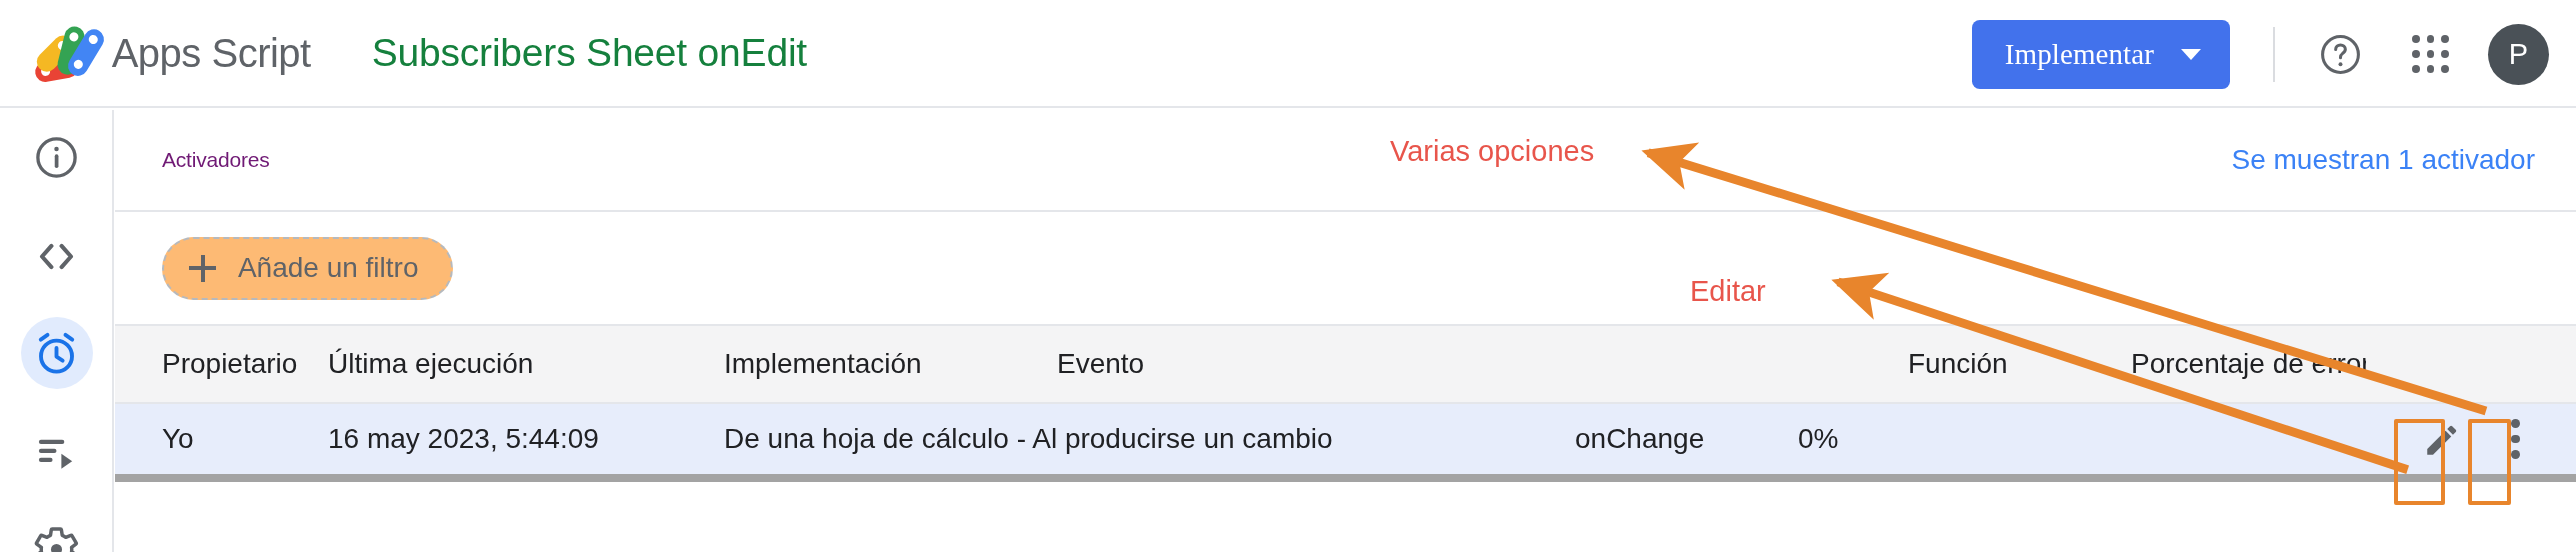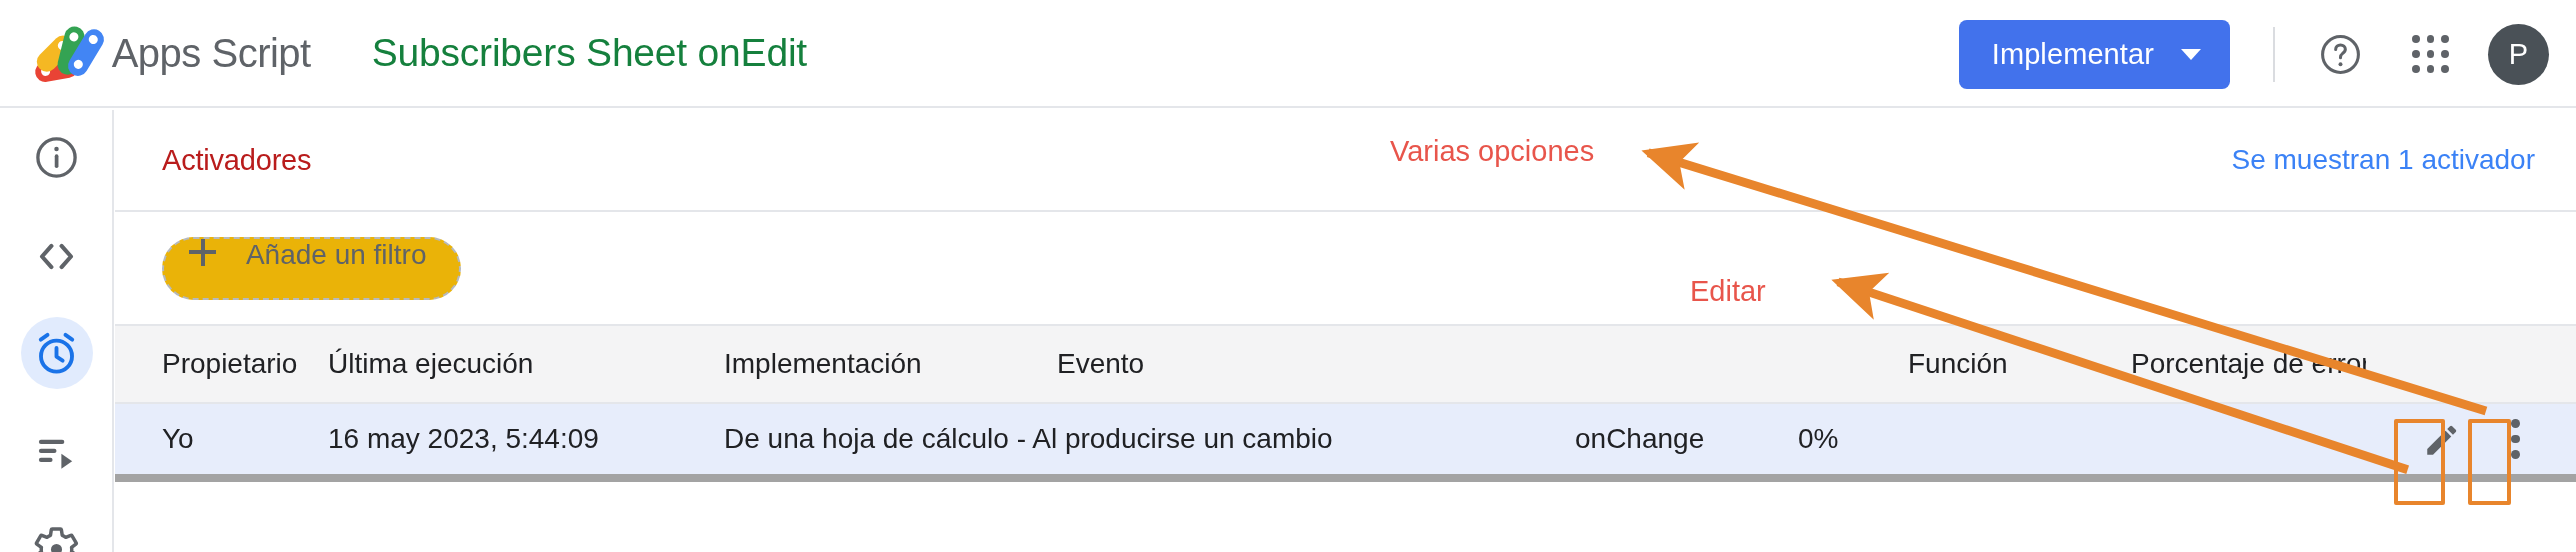--- a/index.html
+++ b/index.html
@@ -122,20 +122,21 @@
     align-items: center;
     padding: 0 29px 0 33px;
     cursor: pointer;
     border: none;
   }
   .deploy-label {
     color: #ffffff;
     font-size: 29px;
     white-space: nowrap;
     letter-spacing: 0.1px;
+    font-family: Liberation Serif, serif;
   }
   .deploy-caret {
     width: 0; height: 0;
     border-left: 10.8px solid transparent;
     border-right: 10.8px solid transparent;
     border-top: 11.7px solid #ffffff;
     margin-left: 27px;
   }
 
   .divider-v {
@@ -214,22 +215,22 @@
   }
 
   .panel-head {
     position: relative;
     height: 102px;
     border-bottom: 2px solid #e4e6ea;
     display: flex;
     align-items: center;
   }
   .panel-title {
-    font-size: 29px;
-    color: #b91c1c;
+    font-size: 21px;
+    color: #701a75;
     margin-left: 47px;
     letter-spacing: -0.2px;
   }
   .panel-count {
     position: absolute;
     right: 41px;
     font-size: 28px;
     color: #3b82f6;
     white-space: nowrap;
   }
@@ -239,25 +240,24 @@
     display: flex;
     align-items: center;
     border-bottom: 2px solid #e4e6ea;
   }
   .filter-chip {
     margin-left: 47px;
     height: 63px;
     border: 2px dashed #b6b9bd;
     border-radius: 33px;
     display: flex;
-    align-items: flex-start;
+    align-items: center;
     padding: 0 33px 0 25.4px;
     cursor: pointer;
-    background: #eab308;
-    gap: 8px;
+    background: #fdba74;
   }
   .plus-icon {
     position: relative;
     width: 27px; height: 27px;
     flex: 0 0 auto;
   }
   .plus-icon::before, .plus-icon::after {
     content: "";
     position: absolute;
     background: #5f6368;

